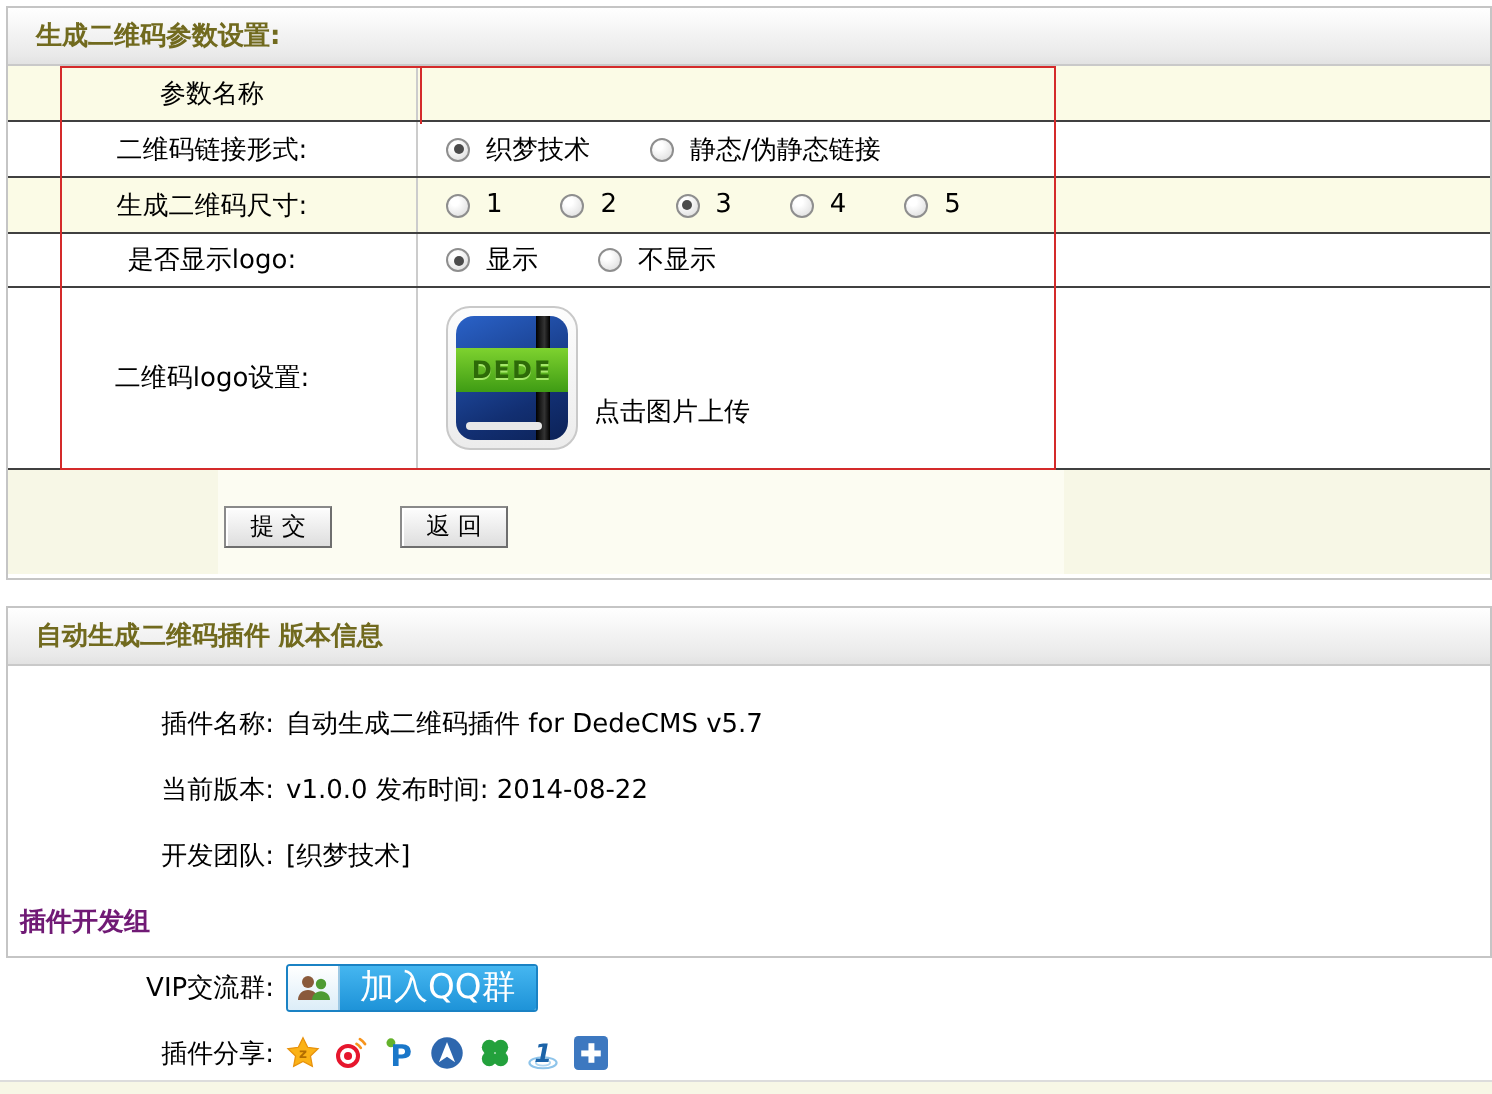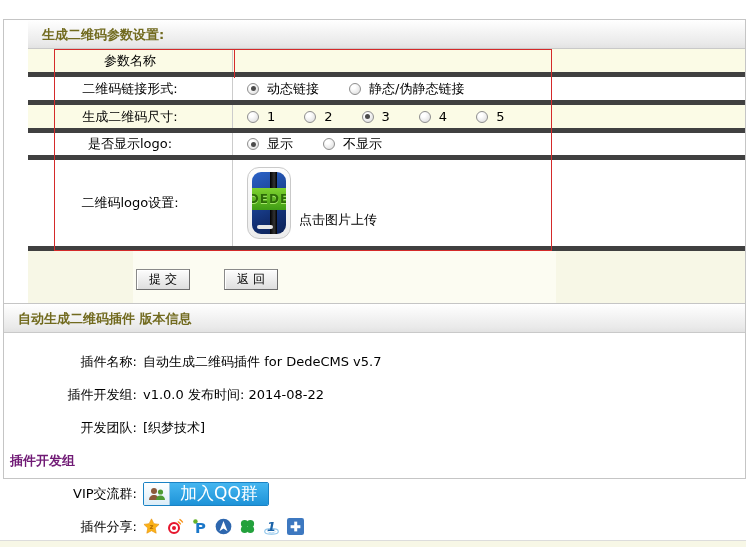--- a/index.html
+++ b/index.html
@@ -5,42 +5,42 @@
   * { box-sizing: border-box; margin: 0; padding: 0; }
   html,body { width:746px; height:547px; overflow:hidden; background:#fff;
     font-family:"DejaVu Sans", sans-serif; font-size:13px; color:#000; position:relative; }
 
   .panel { position:absolute; left:3px; right:0; border:1px solid #c5c5c5; background:#fff; }
   .panel-header { height:29px; line-height:29px; padding-left:14px;
     background:linear-gradient(#ffffff, #e9e9e9 85%, #e2e2e2); border-bottom:1px solid #c9c9c9;
     font-weight:bold; color:#716a1e; }
 
   
-  #panel1 { top:19px; height:287px;padding-left:24px; }
+  #panel1 { top:3px; height:287px; }
   .form-rows { position:relative; }
-  .frow { display:flex; align-items:center; border-bottom:5px solid #404040; }
+  .frow { display:flex; align-items:center; border-bottom:1px solid #404040; }
   .frow.cream { background:#fbfbe6; }
   .frow .lab { width:205px; text-align:center; border-right:1px solid #cccccc;
     align-self:stretch; display:flex; align-items:center; justify-content:center; }
   .frow .val { flex:1; padding-left:14px; display:flex; align-items:center; }
   .h28 { height:28px; } .h27 { height:27px; } .h91 { height:91px; }
 
   .red-overlay { position:absolute; left:26px; top:0; width:498px; height:202px;
     border:1px solid #d42a2a; pointer-events:none; }
   .red-overlay .seg { position:absolute; left:179px; top:0; height:28px; border-left:1px solid #d42a2a; }
 
   .opt { display:inline-flex; align-items:center; margin-right:30px; }
   .opt.narrow { margin-right:29px; }
   .radio { width:12px; height:12px; border-radius:50%; border:1px solid #8e8e8e;
     background:radial-gradient(circle at 35% 30%, #ffffff 20%, #d8d8d8);
     display:inline-flex; align-items:center; justify-content:center; }
   .radio.checked::after { content:""; width:5px; height:5px; border-radius:50%; background:#4b4b4b; }
   .opt .otext { margin-left:8px; }
 
-  .logo-frame { width:44px; height:72px; border:1px solid #c9c9c9; border-radius:12px;
+  .logo-frame { width:66px; height:72px; border:1px solid #c9c9c9; border-radius:12px;
     background:linear-gradient(#fdfdfd,#ececec); padding:4px; cursor:pointer; }
   .logo-icon { position:relative; width:100%; height:100%; border-radius:9px; overflow:hidden;
     background:linear-gradient(155deg,#2a62c8,#122f72 70%,#0c2257); }
   .logo-band { position:absolute; left:0; right:0; top:16px; height:22px;
     background:linear-gradient(#7ed22f,#3f9c14); display:flex; align-items:center; justify-content:center;
     font-weight:bold; font-size:12px; color:#2d6b08; letter-spacing:1px;
     text-shadow:0 1px 0 #a5e86a; }
   .logo-strap { position:absolute; right:9px; top:0; bottom:0; width:7px;
     background:linear-gradient(90deg,#000,#333 60%,#000); }
   .logo-pages { position:absolute; left:5px; right:13px; bottom:5px; height:4px;
@@ -88,21 +88,21 @@
     <div class="frow cream h28">
       <div class="lab">参数名称</div>
       <div class="val"></div>
     </div>
 
     <div class="frow h28">
       <div class="lab">二维码链接形式:</div>
       <div class="val">
         <span class="opt">
           <span class="radio checked"></span>
-          <span class="otext">动态链接</span>
+          <span class="otext">织梦技术</span>
         </span>
         <span class="opt">
           <span class="radio"></span>
           <span class="otext">静态/伪静态链接</span>
         </span>
       </div>
     </div>
 
     <div class="frow cream h28">
       <div class="lab">生成二维码尺寸:</div>
@@ -172,21 +172,21 @@
 
 <div class="panel" id="panel2">
   <div class="panel-header">自动生成二维码插件 版本信息</div>
 
   <div class="info-rows">
     <div class="irow">
       <span class="ilab">插件名称:</span>
       <span class="ival">自动生成二维码插件 for DedeCMS v5.7</span>
     </div>
     <div class="irow">
-      <span class="ilab">插件开发组:</span>
+      <span class="ilab">当前版本:</span>
       <span class="ival">v1.0.0 发布时间: 2014-08-22</span>
     </div>
     <div class="irow">
       <span class="ilab">开发团队:</span>
       <span class="ival">[织梦技术]</span>
     </div>
     <div class="irow">
       <a class="ival link-olive">插件开发组</a>
     </div>
     <div class="irow">

